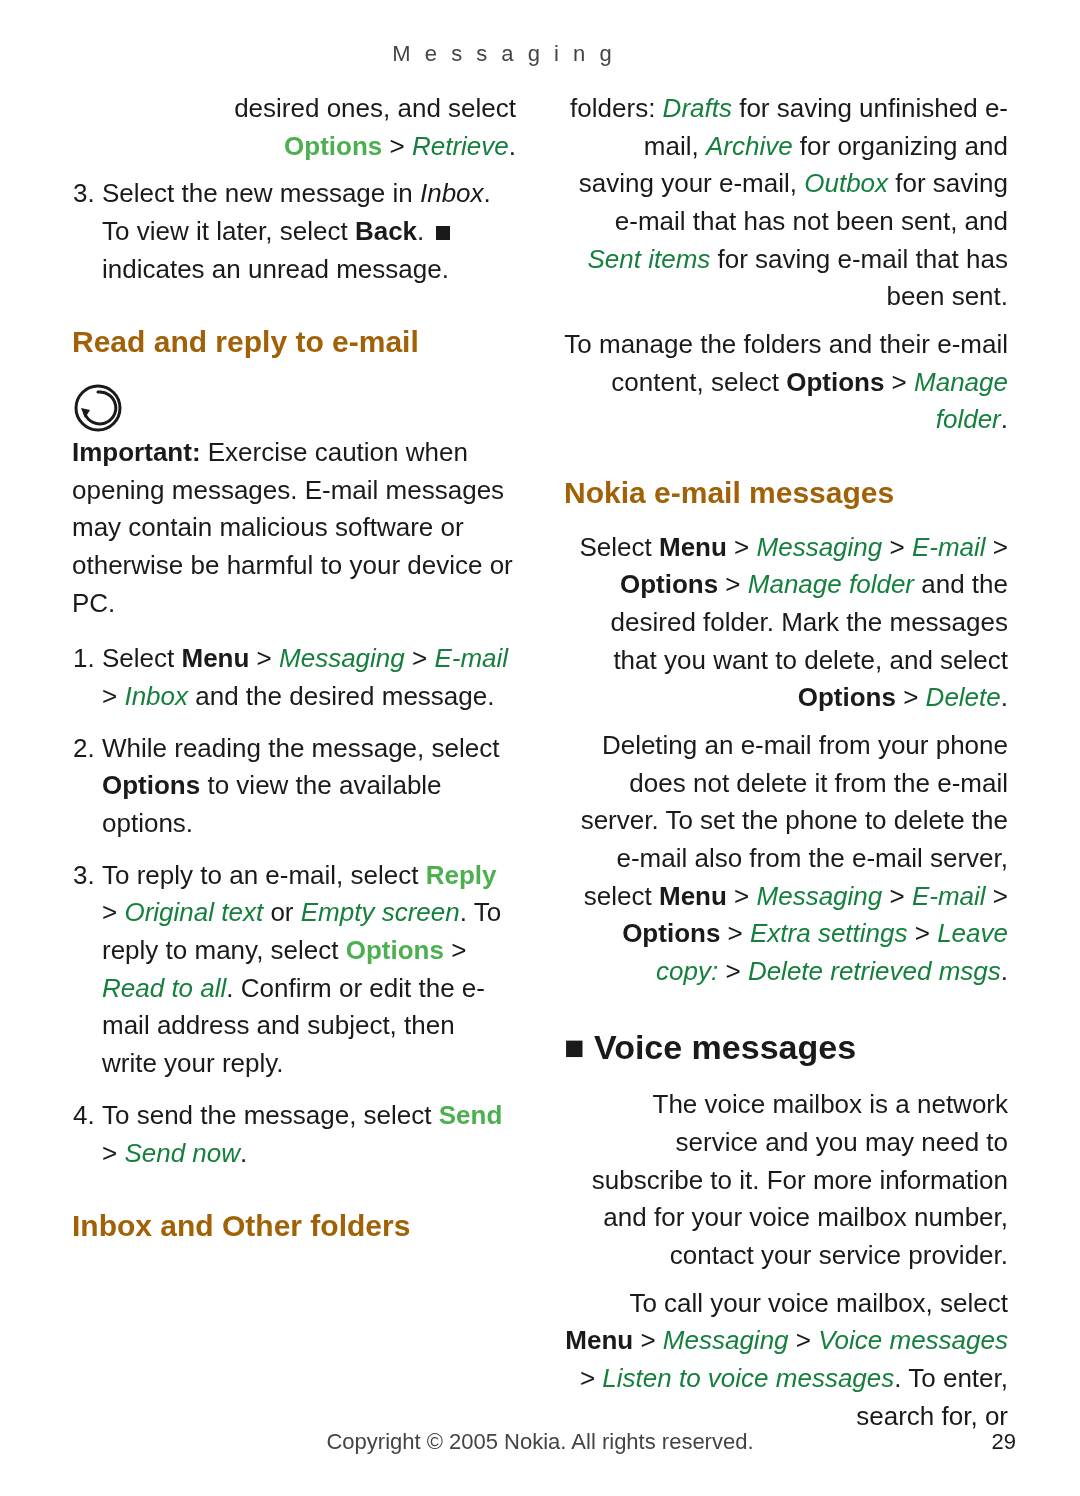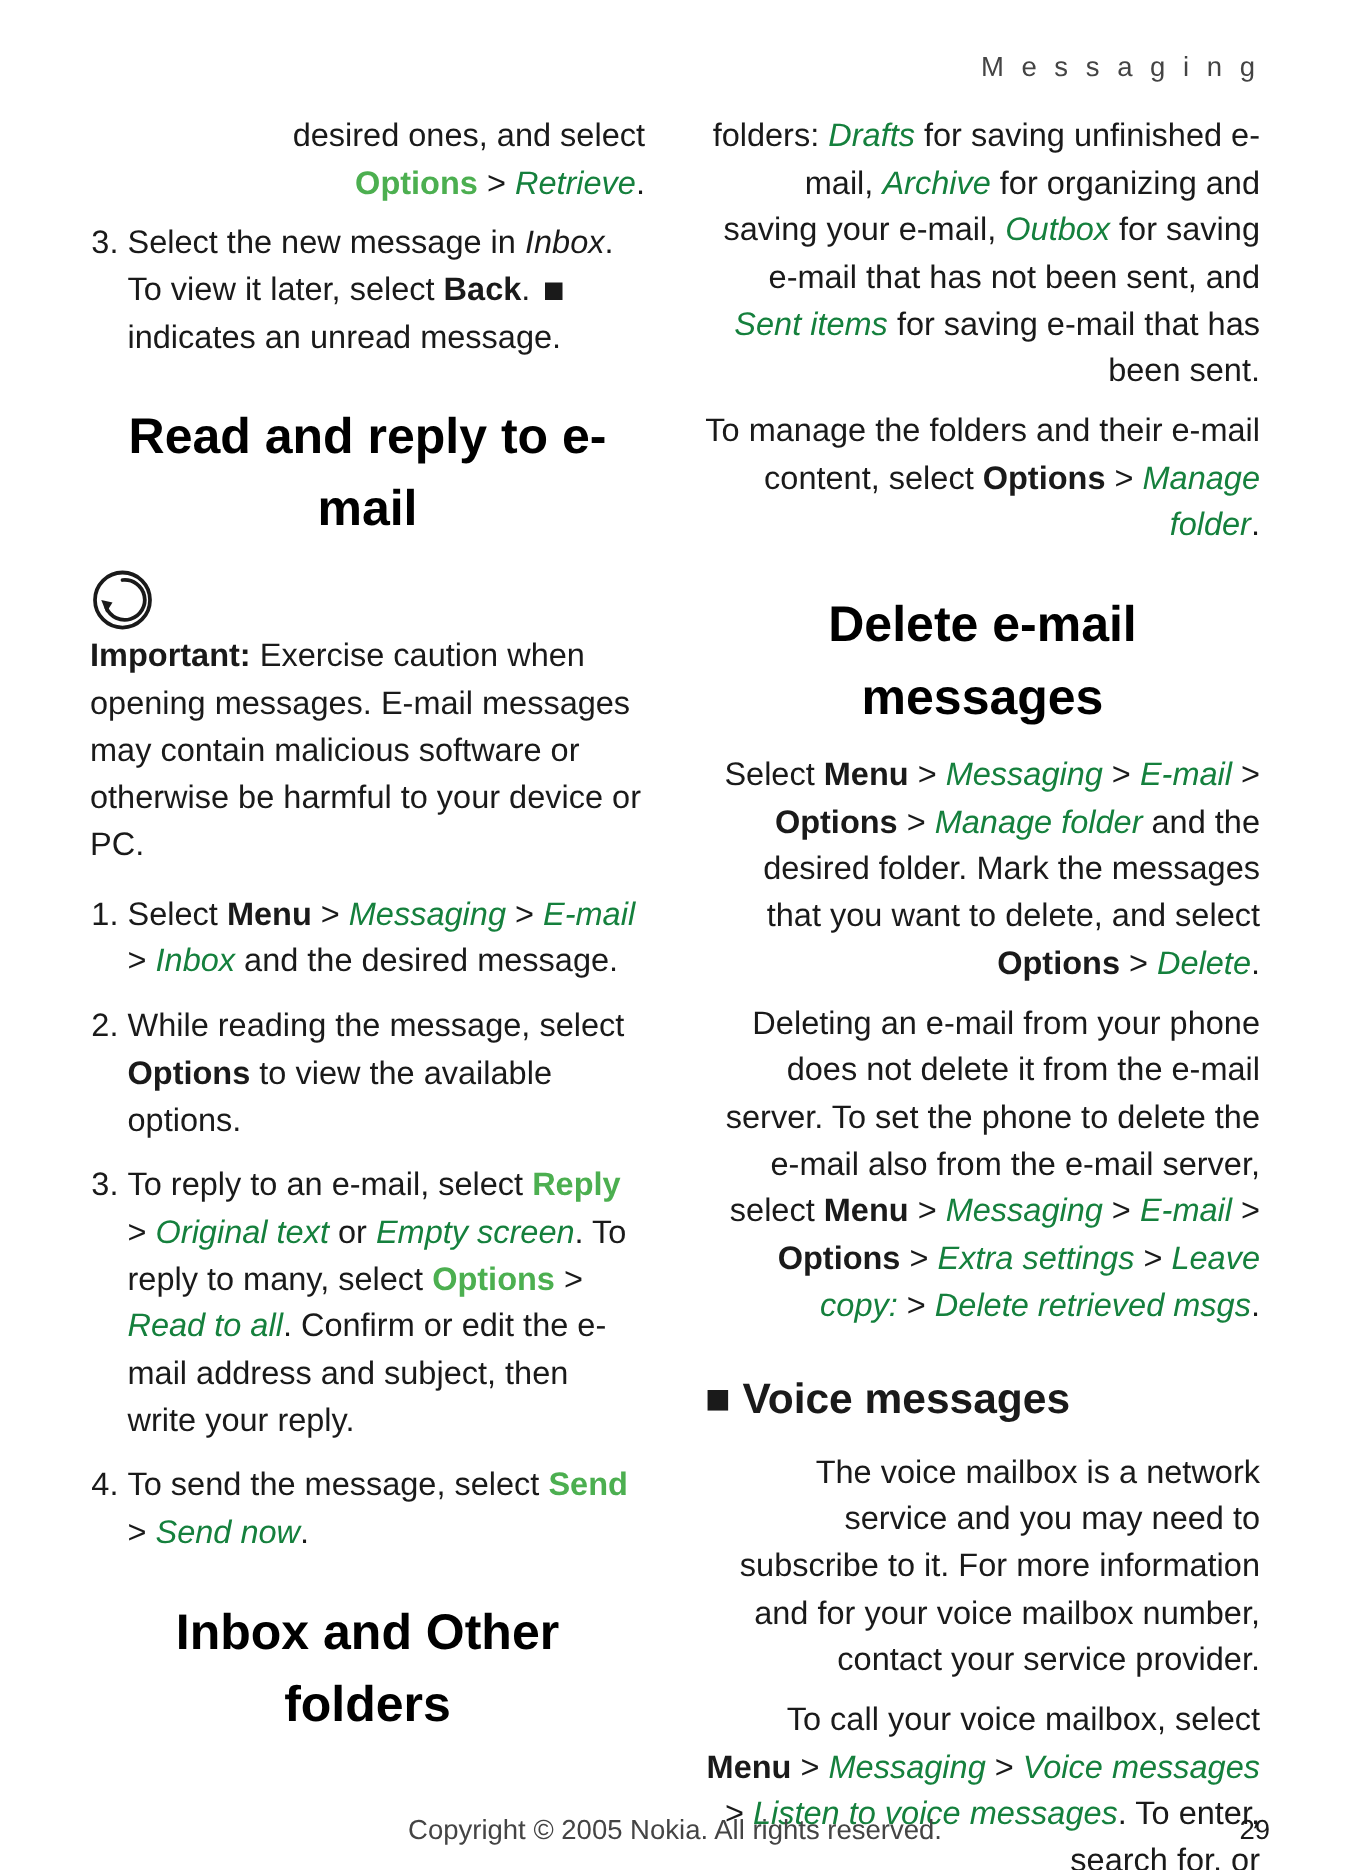--- a/index.html
+++ b/index.html
@@ -13,21 +13,21 @@
       min-height: 1496px;
       background: #ffffff;
       font-family: 'Arial', 'Helvetica', sans-serif;
       font-size: 26px;
       line-height: 1.45;
       color: #1a1a1a;
       position: relative;
     }
 
     .page-header {
-      text-align: right;
+      text-align: center;
       padding: 38px 72px 0 0;
       letter-spacing: 4px;
       font-size: 22px;
       color: #444;
     }
 
     .page-content {
       display: flex;
       flex-direction: row;
       padding: 20px 0 0 0;
@@ -37,26 +37,25 @@
       width: 50%;
       padding: 0 24px 0 72px;
     }
 
     .col-right {
       width: 50%;
       padding: 0 72px 0 24px;
     }
 
     .section-heading {
-      color: #000000;
-      font-size: 40px;
+      color: #a16207;
+      font-size: 30px;
       font-weight: bold;
       margin-bottom: 14px;
       margin-top: 32px;
-      text-align: center;
     }
 
     p {
       margin-bottom: 10px;
       font-size: 26px;
       text-align: right;
     }
 
     .green-bold {
       color: #4caf50;
@@ -208,21 +207,21 @@
 
     <p>
       folders: <span class="green-italic">Drafts</span> for saving unfinished e-mail, <span class="green-italic">Archive</span> for organizing and saving your e-mail, <span class="green-italic">Outbox</span> for saving e-mail that has not been sent, and <span class="green-italic">Sent items</span> for saving e-mail that has been sent.
     </p>
 
     <p>
       To manage the folders and their e-mail content, select <span class="bold">Options</span> &gt; <span class="green-italic">Manage folder</span>.
     </p>
 
     <div class="section-heading">
-      <span>Delete e-mail messages</span>
+      <span>Nokia e-mail messages</span>
     </div>
 
     <p>
       Select <span class="bold">Menu</span> &gt; <span class="green-italic">Messaging</span> &gt; <span class="green-italic">E-mail</span> &gt; <span class="bold">Options</span> &gt; <span class="green-italic">Manage folder</span> and the desired folder. Mark the messages that you want to delete, and select <span class="bold">Options</span> &gt; <span class="green-italic">Delete</span>.
     </p>
 
     <p>
       Deleting an e-mail from your phone does not delete it from the e-mail server. To set the phone to delete the e-mail also from the e-mail server, select <span class="bold">Menu</span> &gt; <span class="green-italic">Messaging</span> &gt; <span class="green-italic">E-mail</span> &gt; <span class="bold">Options</span> &gt; <span class="green-italic">Extra settings</span> &gt; <span class="green-italic">Leave copy:</span> &gt; <span class="green-italic">Delete retrieved msgs</span>.
     </p>
 

